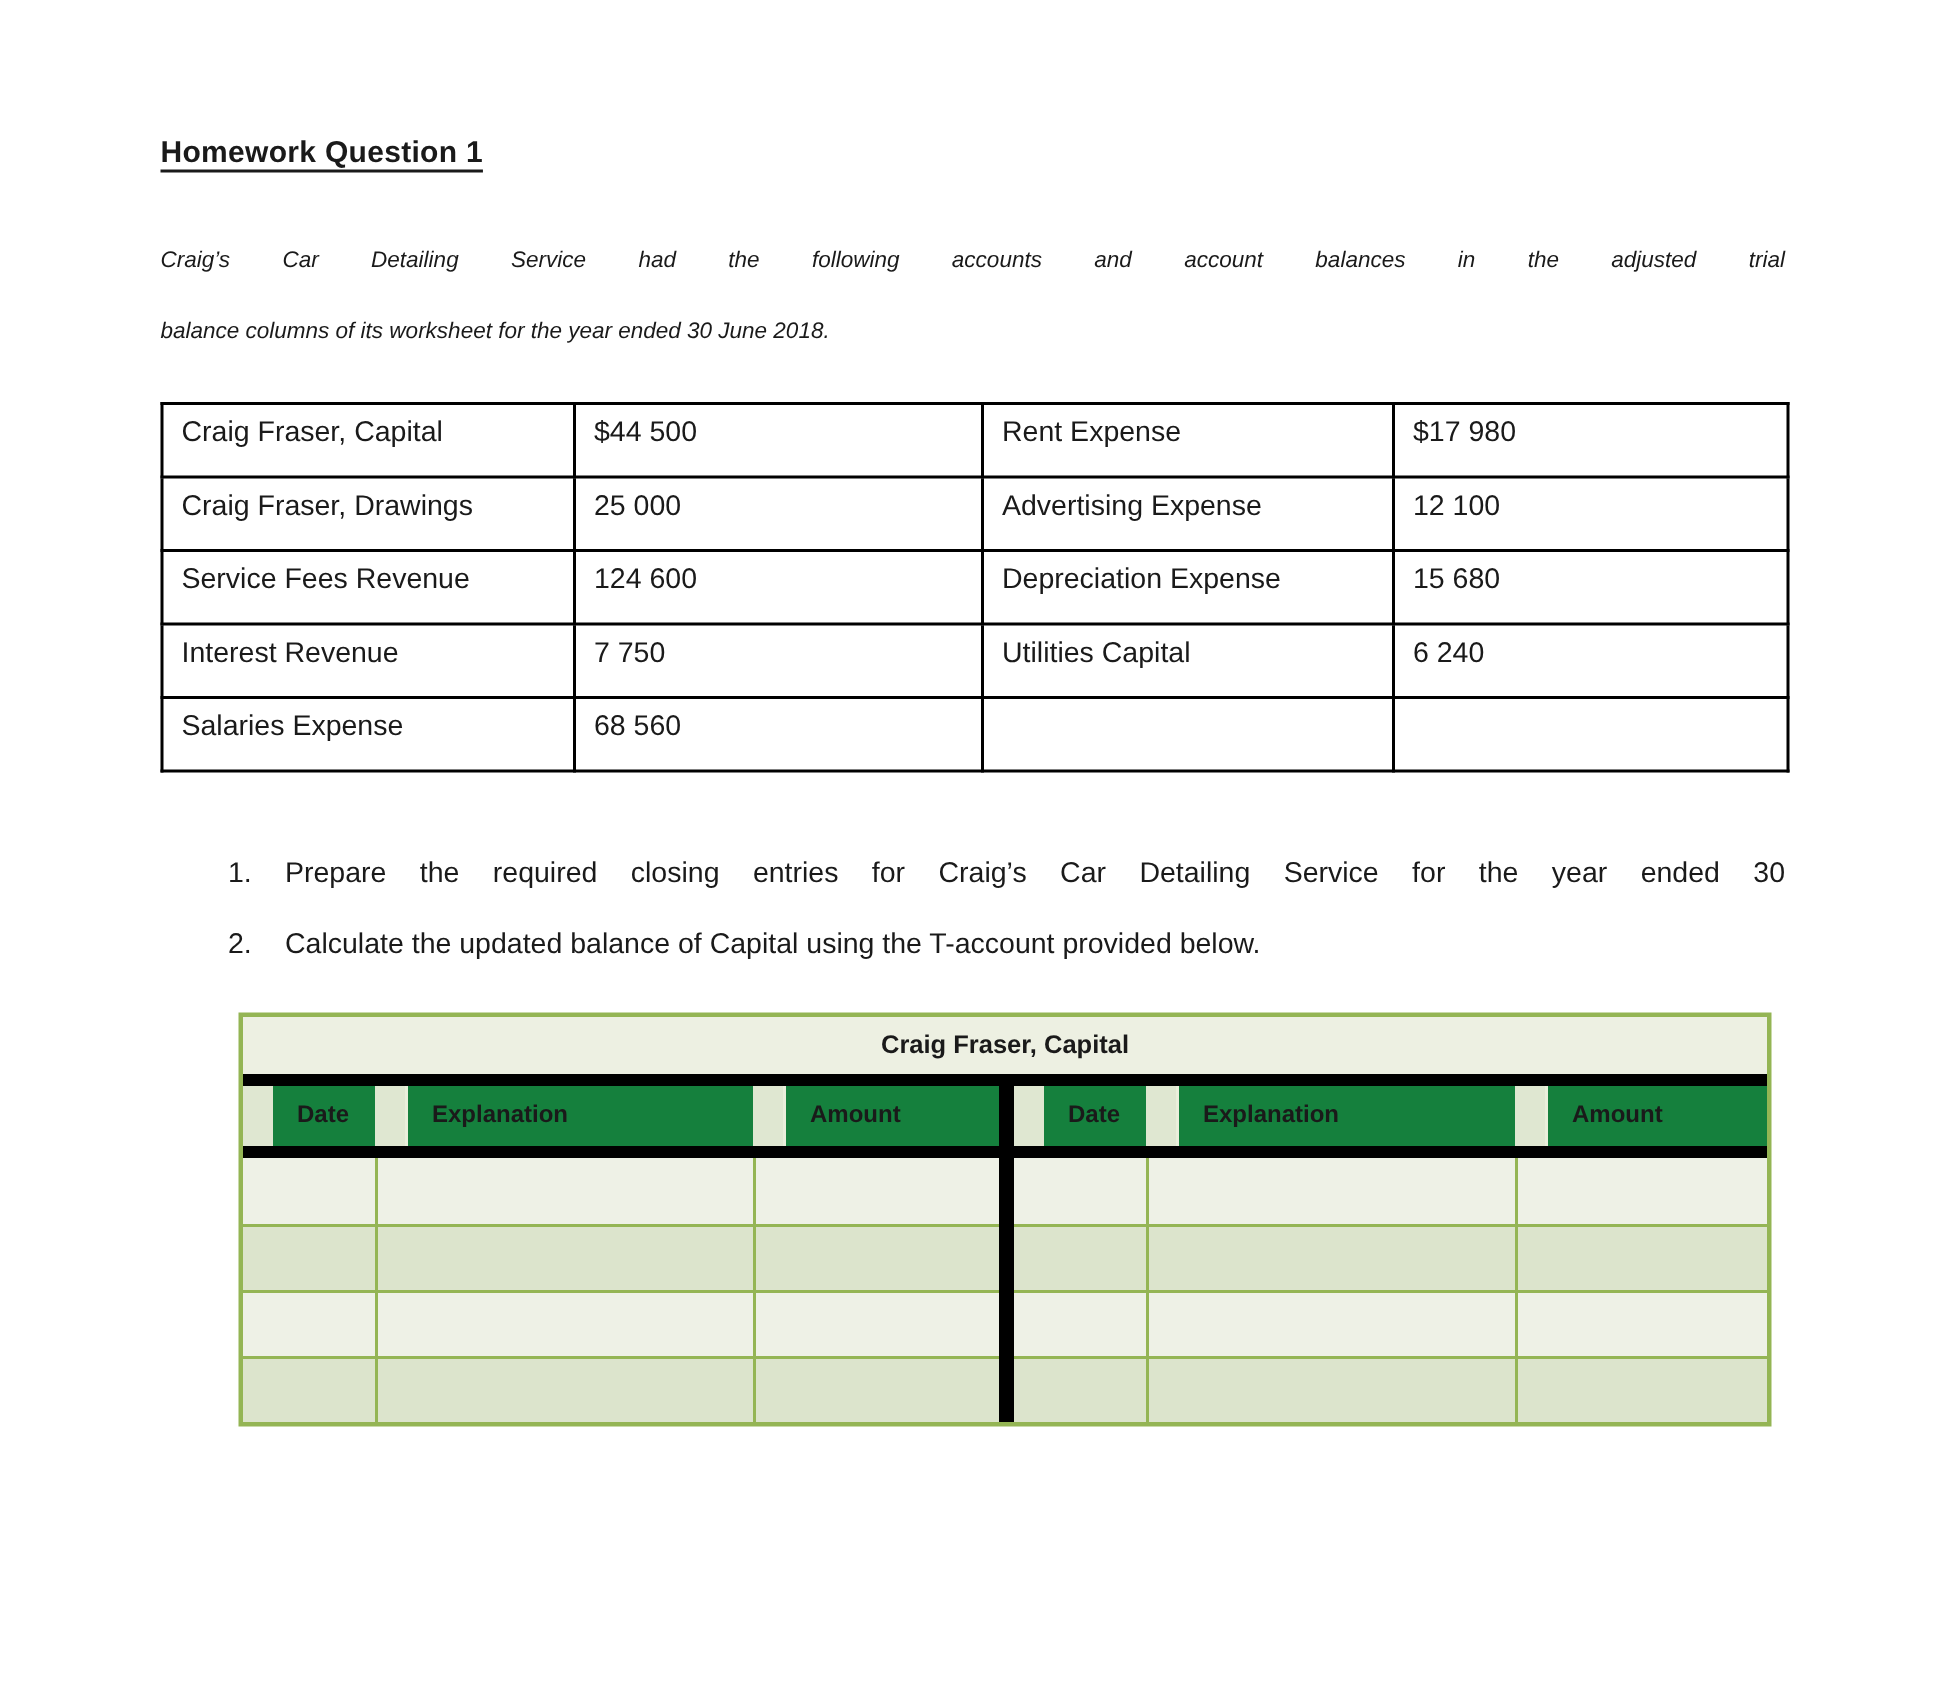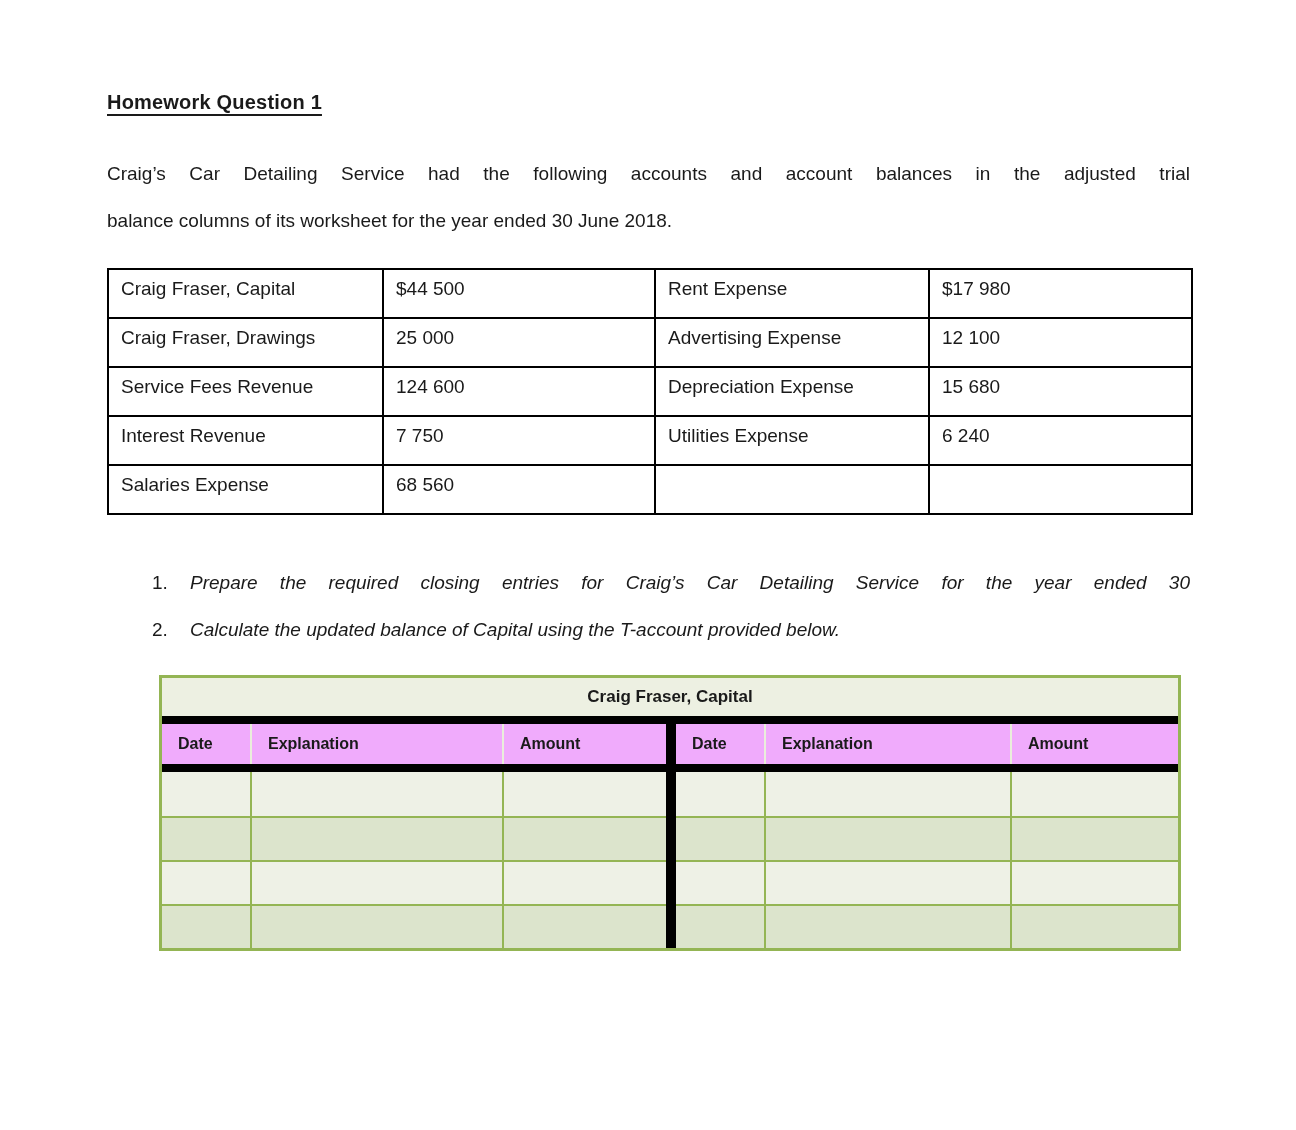--- a/index.html
+++ b/index.html
@@ -11,21 +11,21 @@
     font-family: "Liberation Sans", sans-serif;
   }
   .page { padding: 91px 106px 0 107px; }
 
   .doc-title {
     font-size: 20px; font-weight: bold; margin: 0 0 36px 0;
     text-decoration: underline; text-decoration-thickness: 2px;
     text-underline-offset: 5px; letter-spacing: 0.2px;
   }
 
-  .intro { font-size: 19px; line-height: 47px; }
+  .intro { font-size: 15px; line-height: 47px; font-style: italic; }
   .justify-line { text-align: justify; text-align-last: justify; }
 
   table.accounts {
     border-collapse: collapse; table-layout: fixed;
     margin-top: 24px; width: 1084px;
   }
   table.accounts td {
     border: 2px solid #000000;
     height: 49px; font-size: 19px;
     padding: 8px 6px 6px 12px;
@@ -33,21 +33,21 @@
   }
 
   .required {
     margin-top: 74px; font-size: 19px;
     font-weight: bold; font-style: italic;
   }
 
   .olist { margin-top: 44px; font-size: 19px; }
   .olist .item { display: flex; padding-left: 45px; }
   .olist .num { width: 38px; flex: none; line-height: 47px; }
-  .olist .text { width: 1000px; line-height: 47px; font-style: italic; }
+  .olist .text { width: 1000px; line-height: 47px; }
 
   
   .taccount {
     margin-top: 22px; margin-left: 52px;
     width: 1022px; border: 3px solid #94b554;
     background: #ffffff;
   }
   .t-title {
     height: 38px; background: #edf0e2;
     display: flex; align-items: center; justify-content: center;
@@ -55,21 +55,22 @@
   }
   .t-bar { height: 8px; background: #000000; }
   .t-grid {
     display: grid;
     grid-template-columns: 88px 252px 164px 10px 88px 246px 168px;
   }
   .t-header { height: 40px; background: #dfe7d1; }
   .t-header .cell {
     display: flex; align-items: center;
     padding-left: 16px; font-weight: bold; font-size: 16px;
-    background: #f0abfc;
+    background: #15803d;
+    margin-left: 20px;
   }
   .t-header .cell + .cell { border-left: 2px solid #eaeedb; text-align: center; }
   .t-div { background: #000000; }
   .t-row { height: 44px; }
   .t-row .cell { background: #eef1e6; }
   .t-row.dark .cell { background: #dce4cc; }
   .t-row .cell.c2, .t-row .cell.c3,
   .t-row .cell.c5, .t-row .cell.c6 { border-left: 2px solid #94b554; }
   .t-row + .t-row .cell { border-top: 2px solid #94b554; }
 </style>
@@ -107,21 +108,21 @@
       </tr>
       <tr>
         <td>Service Fees Revenue</td>
         <td>124 600</td>
         <td>Depreciation Expense</td>
         <td>15 680</td>
       </tr>
       <tr>
         <td>Interest Revenue</td>
         <td>7 750</td>
-        <td>Utilities Expense</td>
+        <td>Utilities Capital</td>
         <td>6 240</td>
       </tr>
       <tr>
         <td>Salaries Expense</td>
         <td>68 560</td>
         <td></td>
         <td></td>
       </tr>
     </tbody>
   </table>

